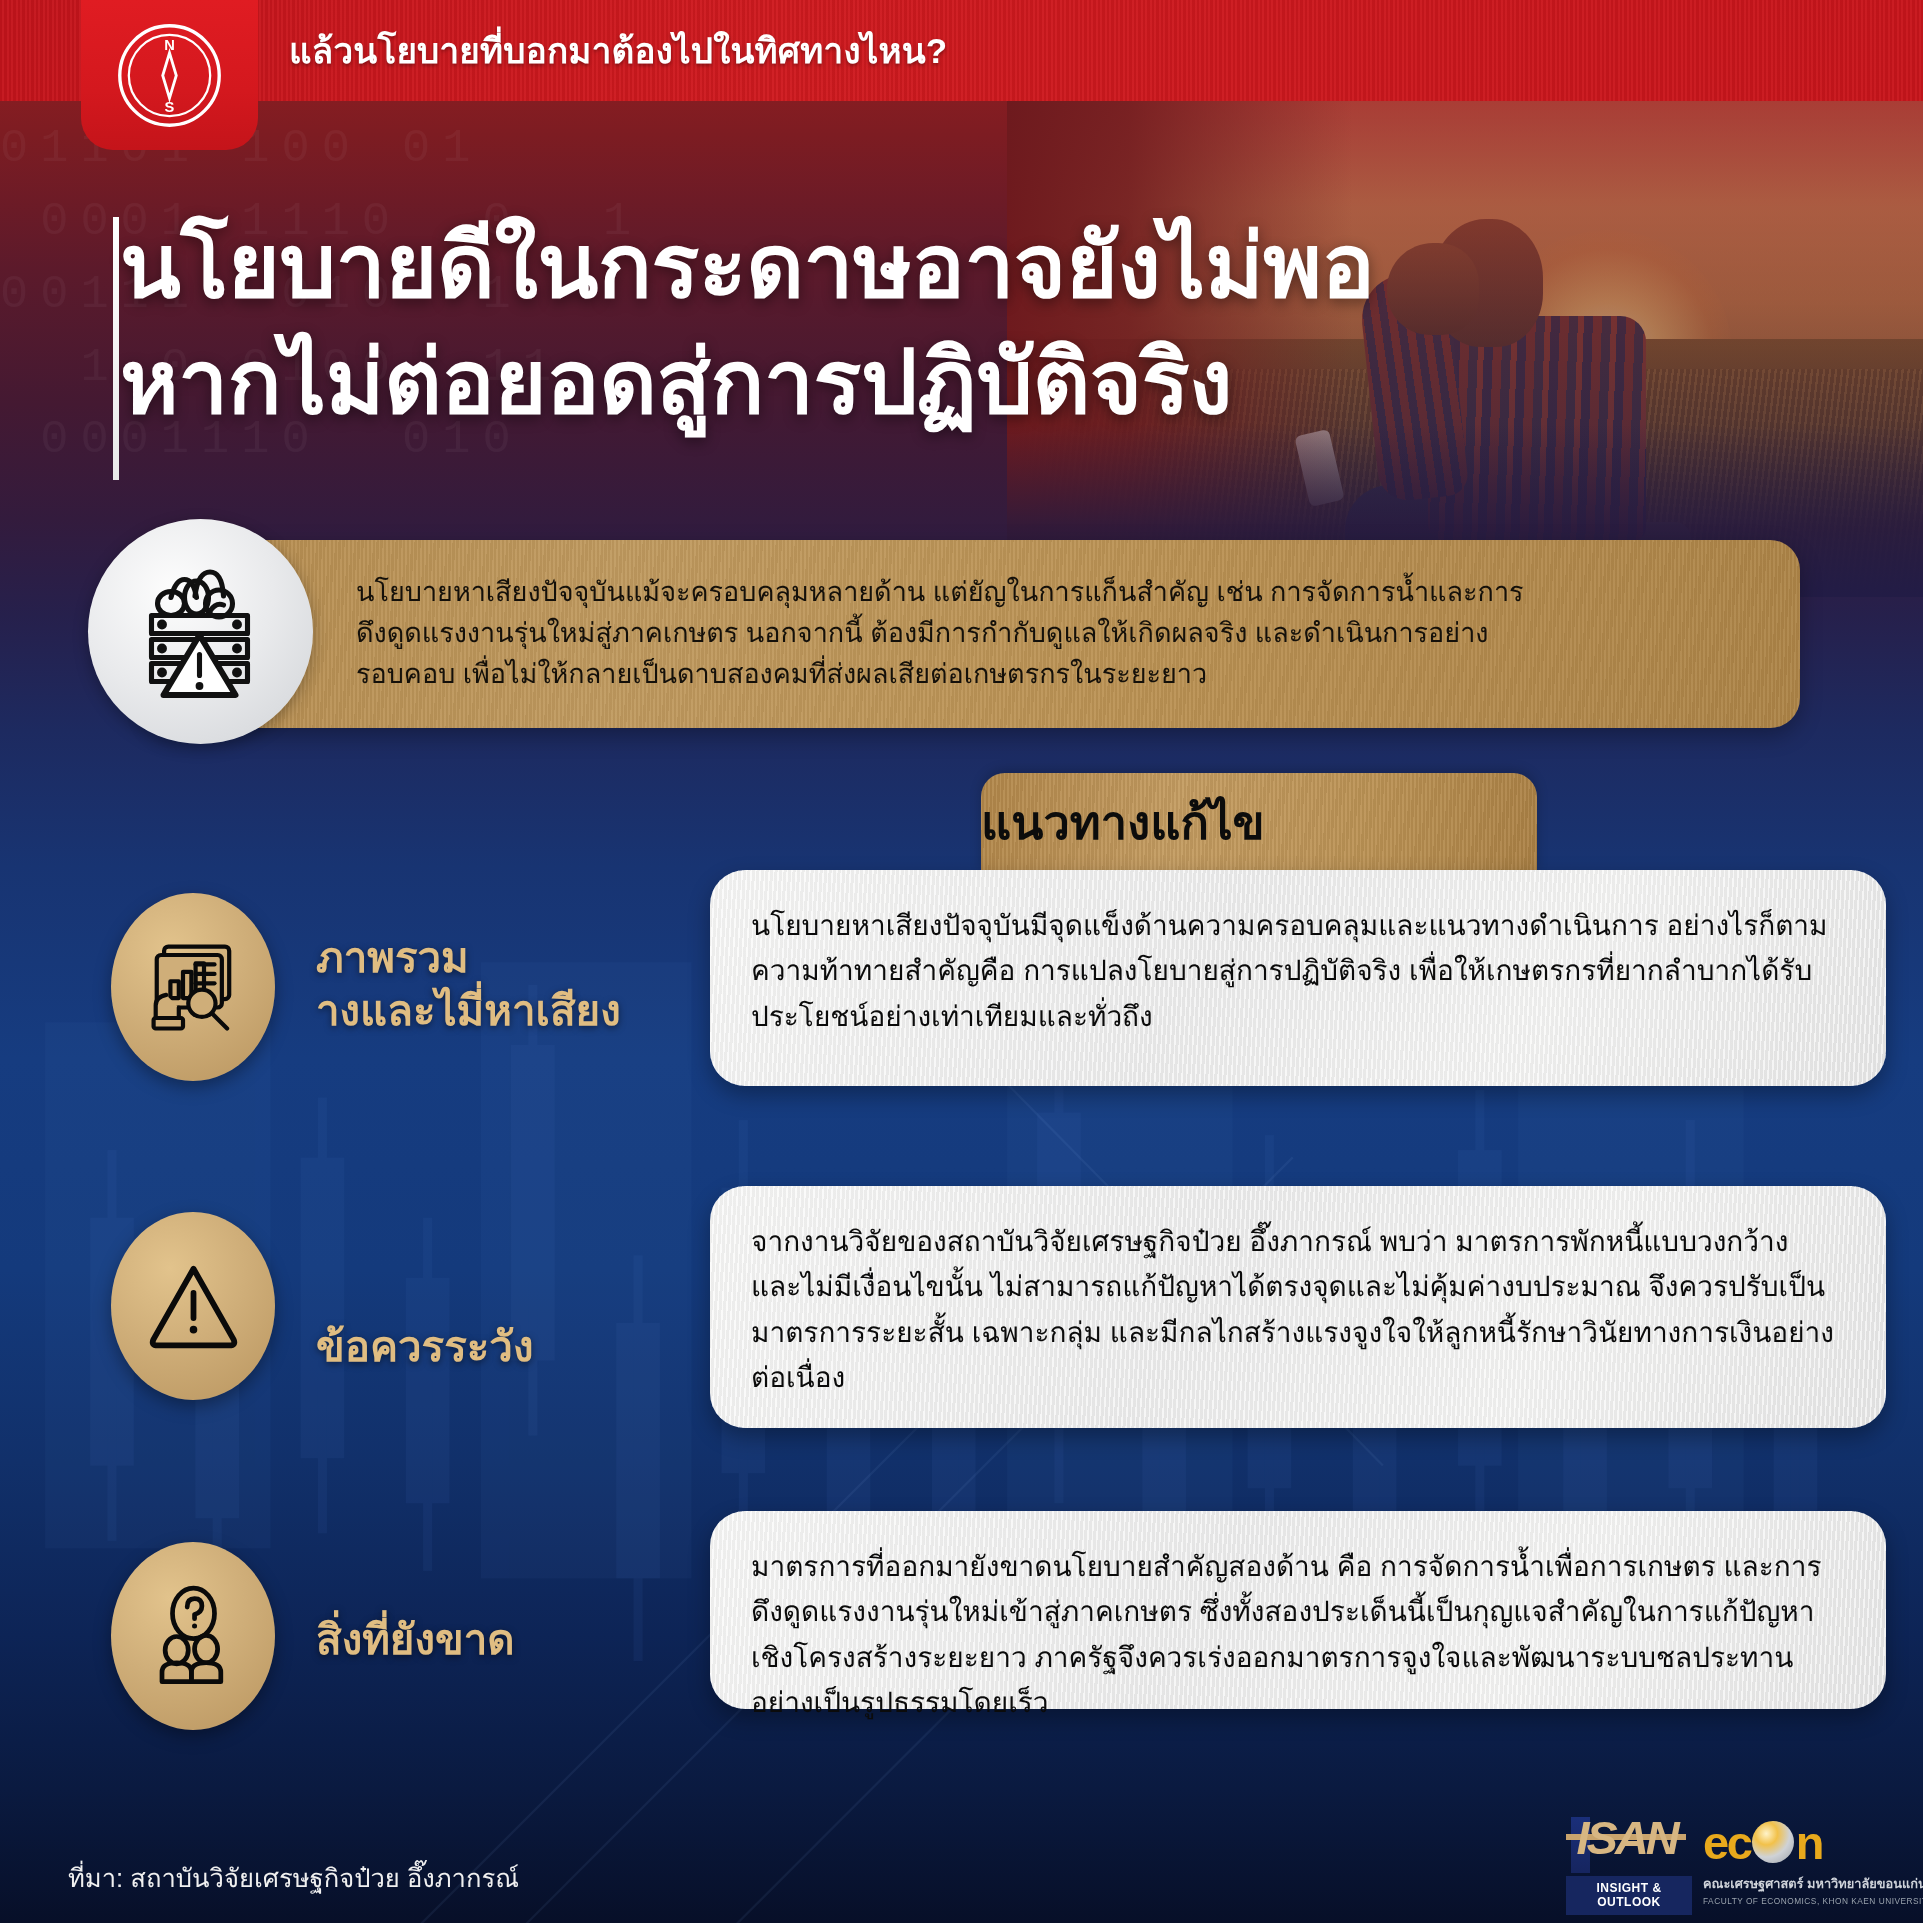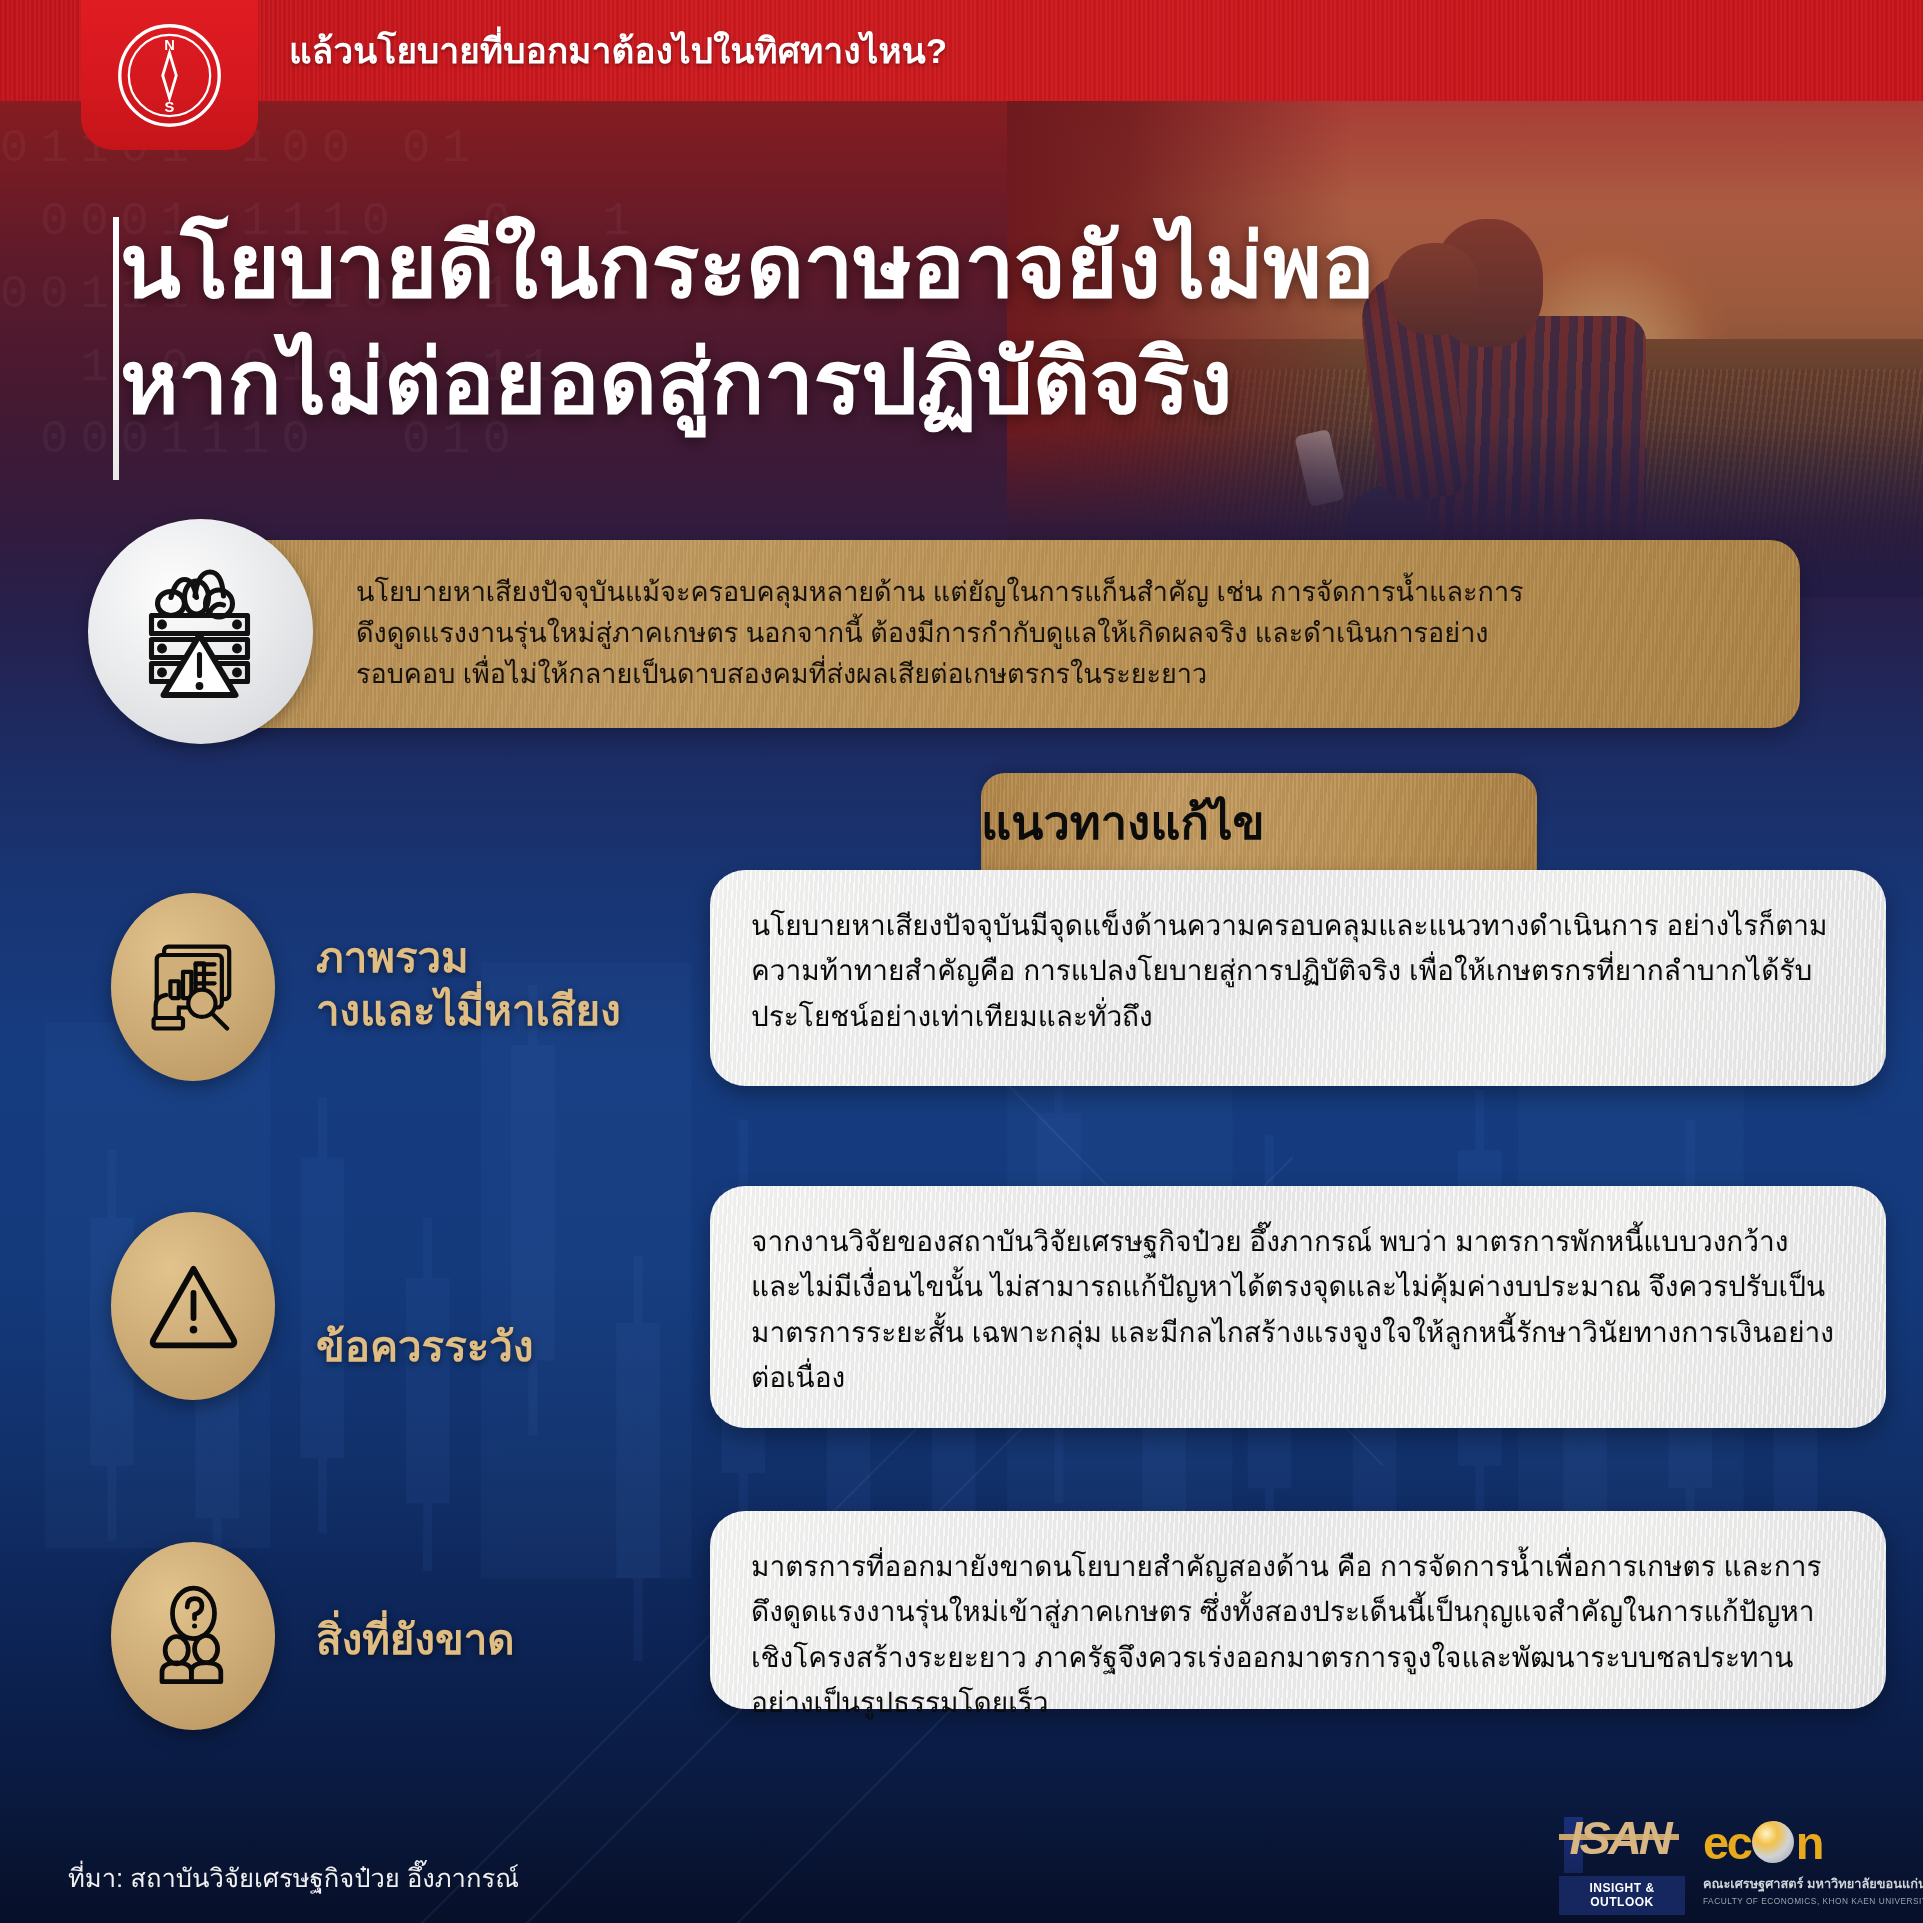--- a/index.html
+++ b/index.html
@@ -205,21 +205,21 @@
   .card p { position:relative; z-index:2; color:#0b0b0b; font-size:28px; line-height:1.62; font-weight:500; }
   .r1 .card { top:6px; height:216px; }
   .r2 .card { top:0px;  height:242px; }
   .r3 .card { top:8px;  height:198px; }
 
   
   .source {
     position:absolute; left:68px; top:1858px; z-index:12;
     color:#f0f0f0; font-size:25.6px; font-weight:500;
   }
-  .logos { position:absolute; right:47px; top:1817px; z-index:12; display:flex; align-items:flex-start; gap:18px; }
+  .logos { position:absolute; right:47px; top:1817px; z-index:12; display:flex; align-items:flex-start; gap:11px; }
 
   .isan { position:relative; width:126px; }
   .isan-mark { height:56px; position:relative; }
   .isan-mark .bluebar { position:absolute; left:4.5px; top:0; width:19.5px; height:56px;
       background:linear-gradient(180deg,#1a2f7a,#16255f); }
   .isan-mark .wm { position:absolute; left:0; top:16.5px; width:120px; height:6.8px; background:#c9a46d; }
   .isan-mark .txt { position:absolute; left:10.5px; top:-3px; color:#d7b682; font-size:47px;
       font-weight:700; font-style:italic; letter-spacing:-3px; line-height:1; }
   .isan-bar { margin-top:3px; background:#16265f; color:#fff; font-size:12px; font-weight:700;
       letter-spacing:0.5px; text-align:center; padding:5.3px 0 6px; }

